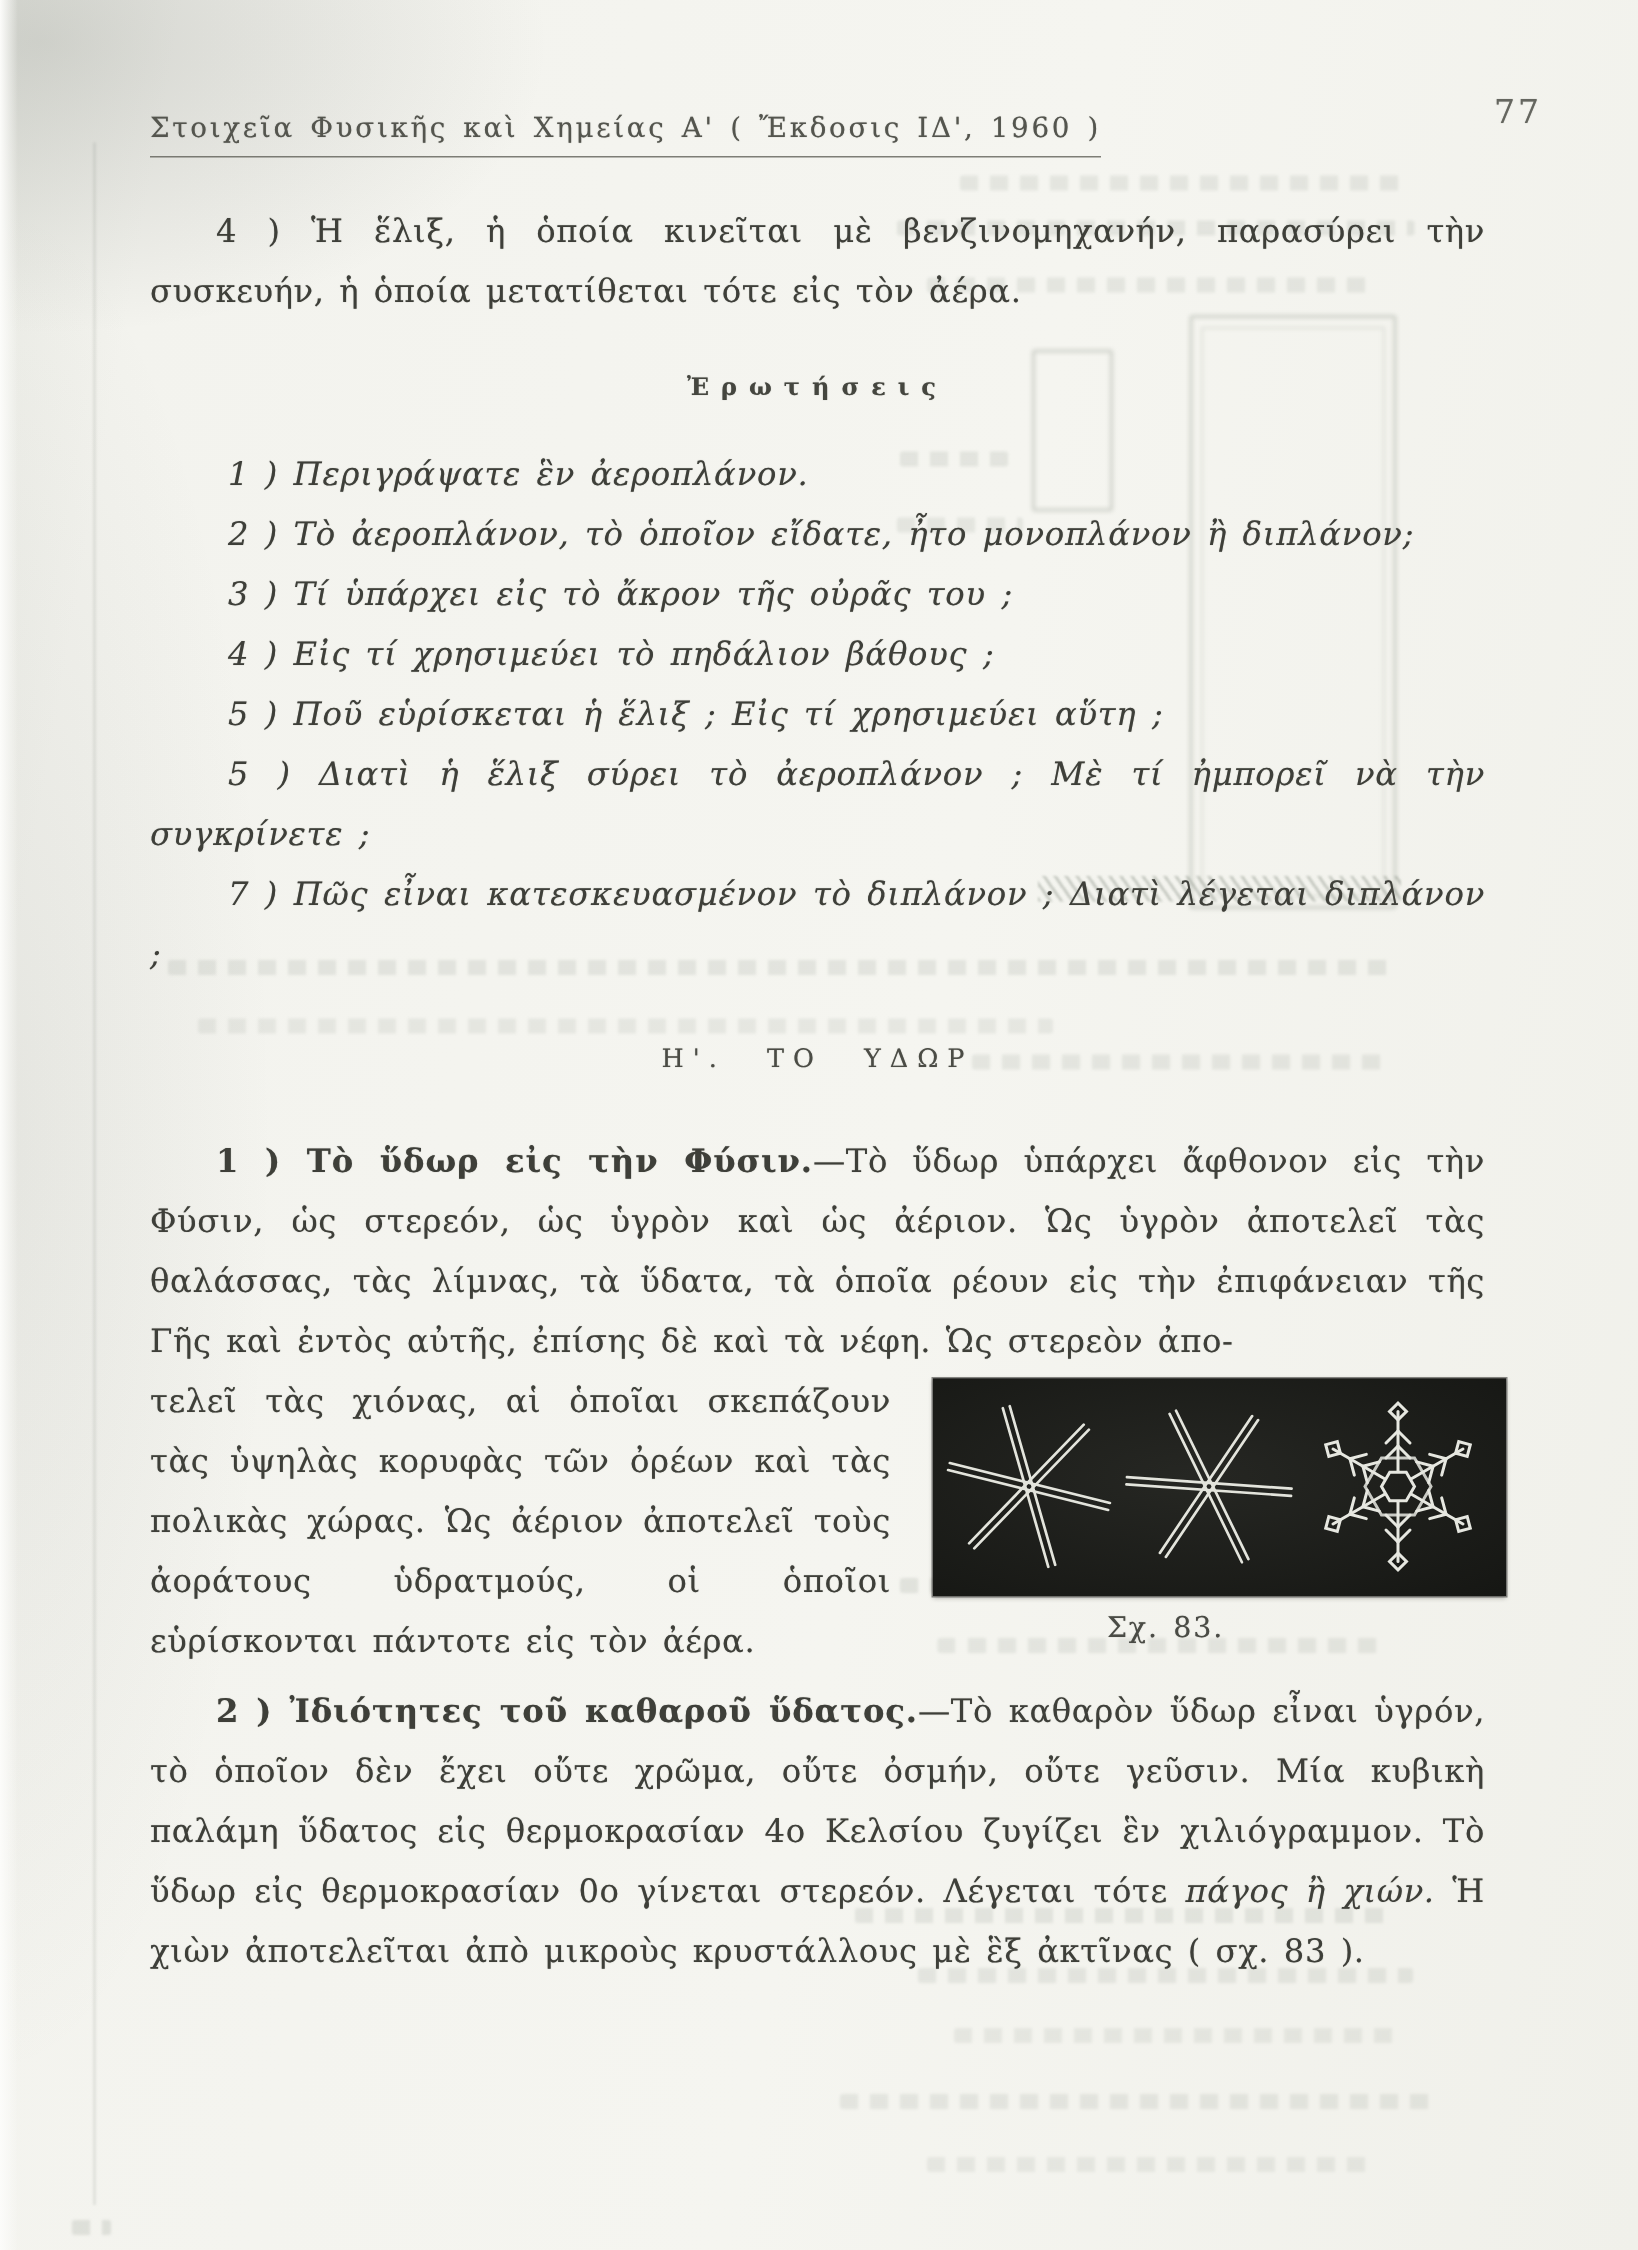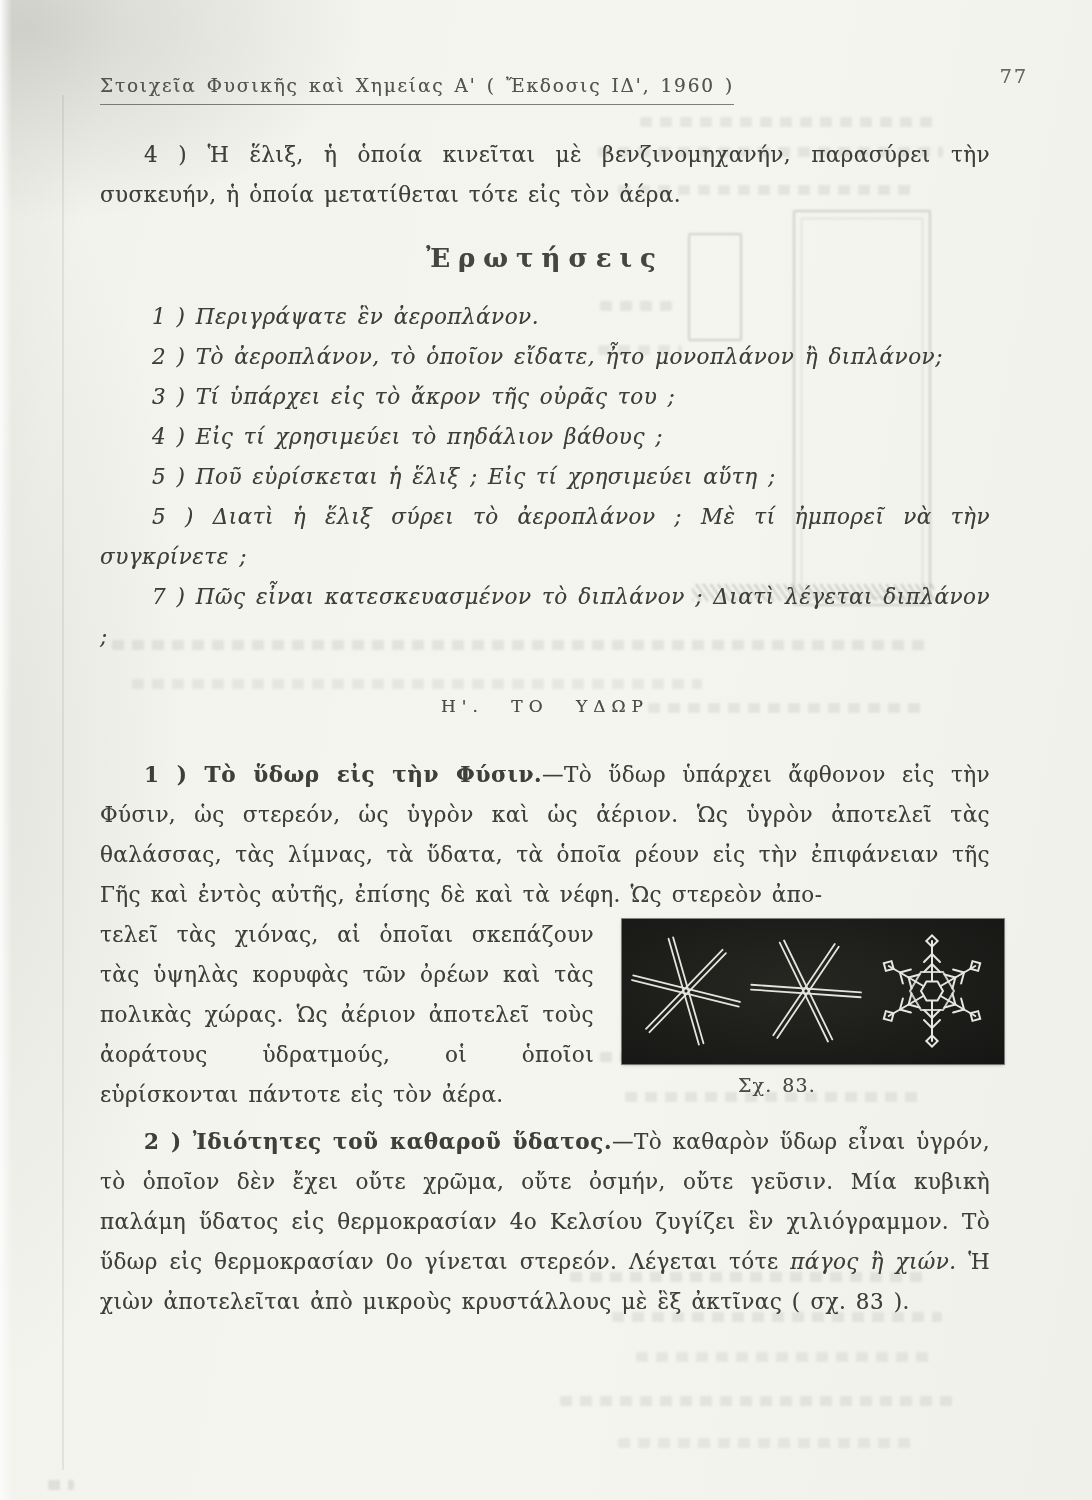--- a/index.html
+++ b/index.html
@@ -25,27 +25,27 @@
   .gl{position:absolute;height:10px;filter:blur(1.2px);border-radius:2px;
     background:repeating-linear-gradient(90deg,rgba(122,132,120,.30) 0 12px,transparent 12px 20px);}
 
   .content{position:absolute;left:100px;top:56px;width:890px;
     font-size:21.5px;line-height:40px;letter-spacing:.4px;word-spacing:2.5px;
     text-shadow:0 0 .6px rgba(60,61,55,.5);}
 
   .running-head{display:flex;justify-content:space-between;align-items:flex-end;margin-right:-38px;}
   .rh-title{font-size:18.5px;line-height:22px;letter-spacing:1.8px;color:#54554e;
     padding-bottom:7px;border-bottom:1.5px solid rgba(85,86,78,.75);}
-  .rh-page{font-size:19px;color:#65665f;padding-bottom:9px;letter-spacing:2px;}
+  .rh-page{font-size:22px;color:#65665f;padding-bottom:9px;letter-spacing:2px;}
 
   p{margin:0;}
   .body-p{text-align:justify;}
   .indent{text-indent:44px;}
   .intro{margin-top:30px;}
-  .q-heading{margin:28px 0 17px;text-align:center;font-size:26px;font-weight:bold;
+  .q-heading{margin:28px 0 17px;text-align:center;font-size:16px;font-weight:bold;
     letter-spacing:8px;color:#45463f;line-height:30px;}
   .questions{margin-top:24px;font-style:italic;}
   .q{text-align:justify;text-indent:52px;word-spacing:3px;letter-spacing:.5px;}
   .sec-heading{margin:34px 0 0;text-align:center;font-size:17px;font-weight:normal;
     letter-spacing:6px;word-spacing:16px;color:#4b4c45;line-height:30px;}
   .lead-p{margin-top:34px;text-indent:44px;}
   .para2{margin-top:7px;}
   .lead{font-weight:bold;letter-spacing:.6px;}
   .fig-wrap{text-align:justify;}
   .fig-wrap::after{content:"";display:block;clear:both;}

